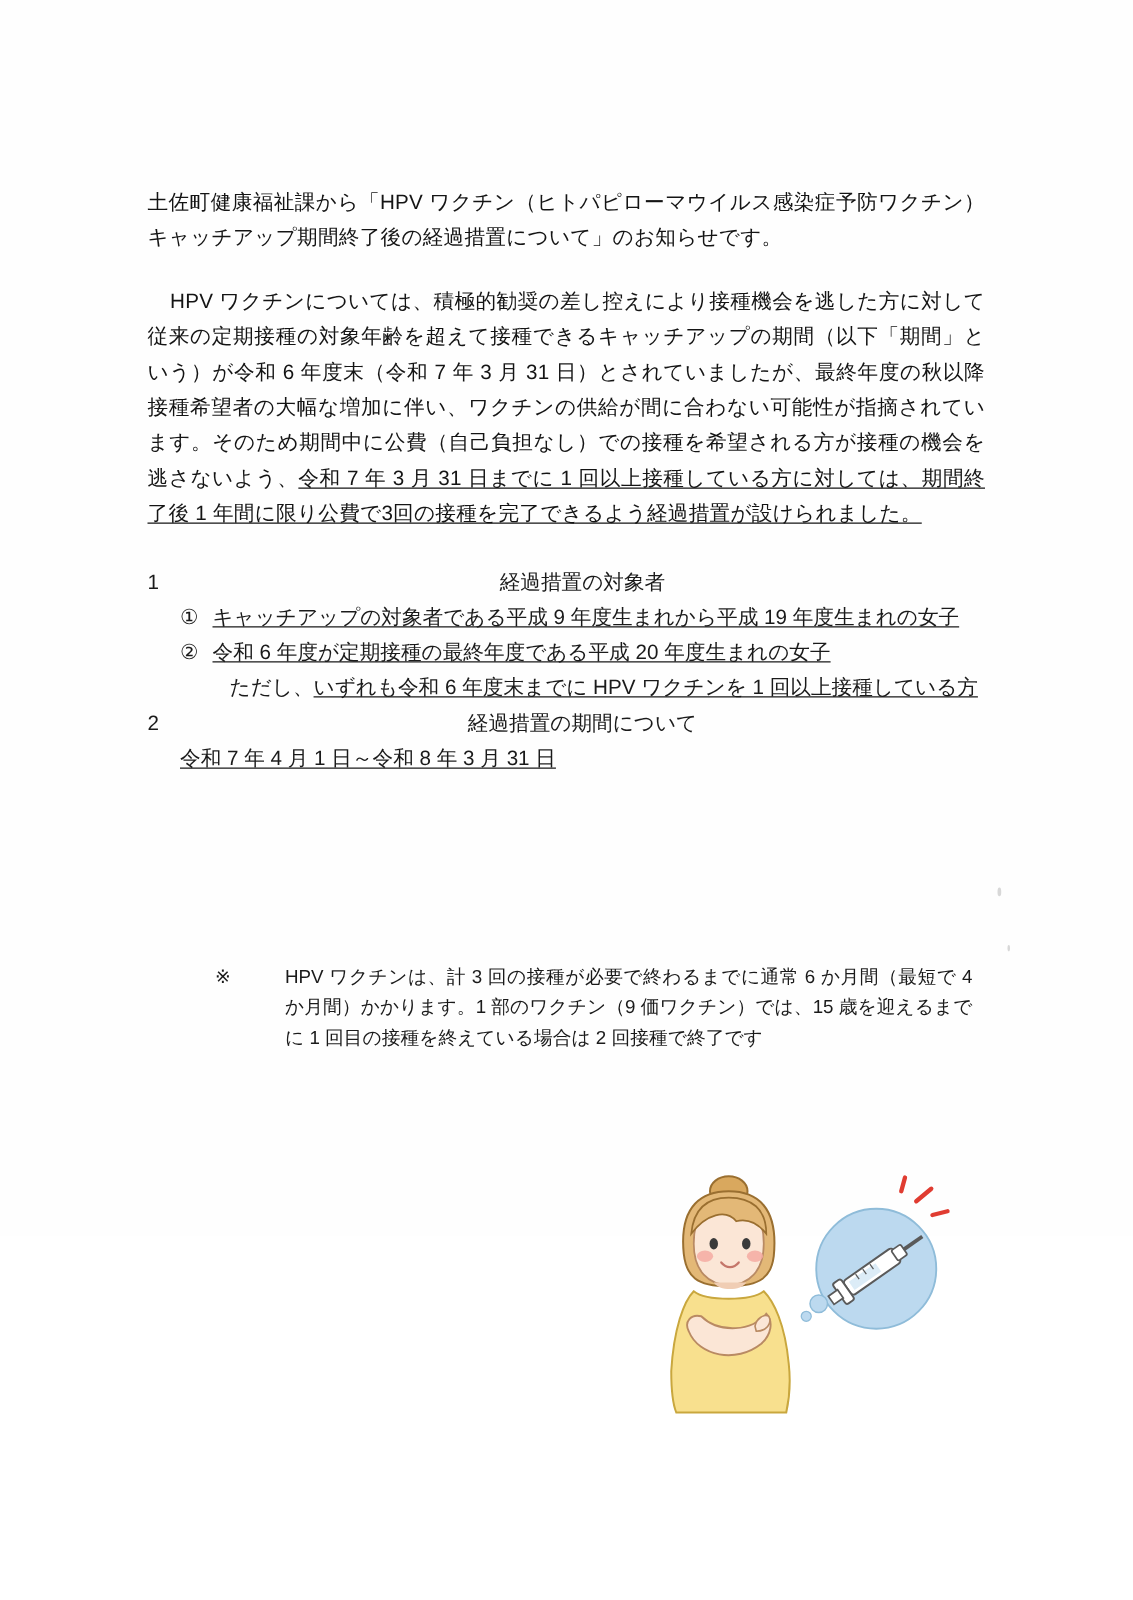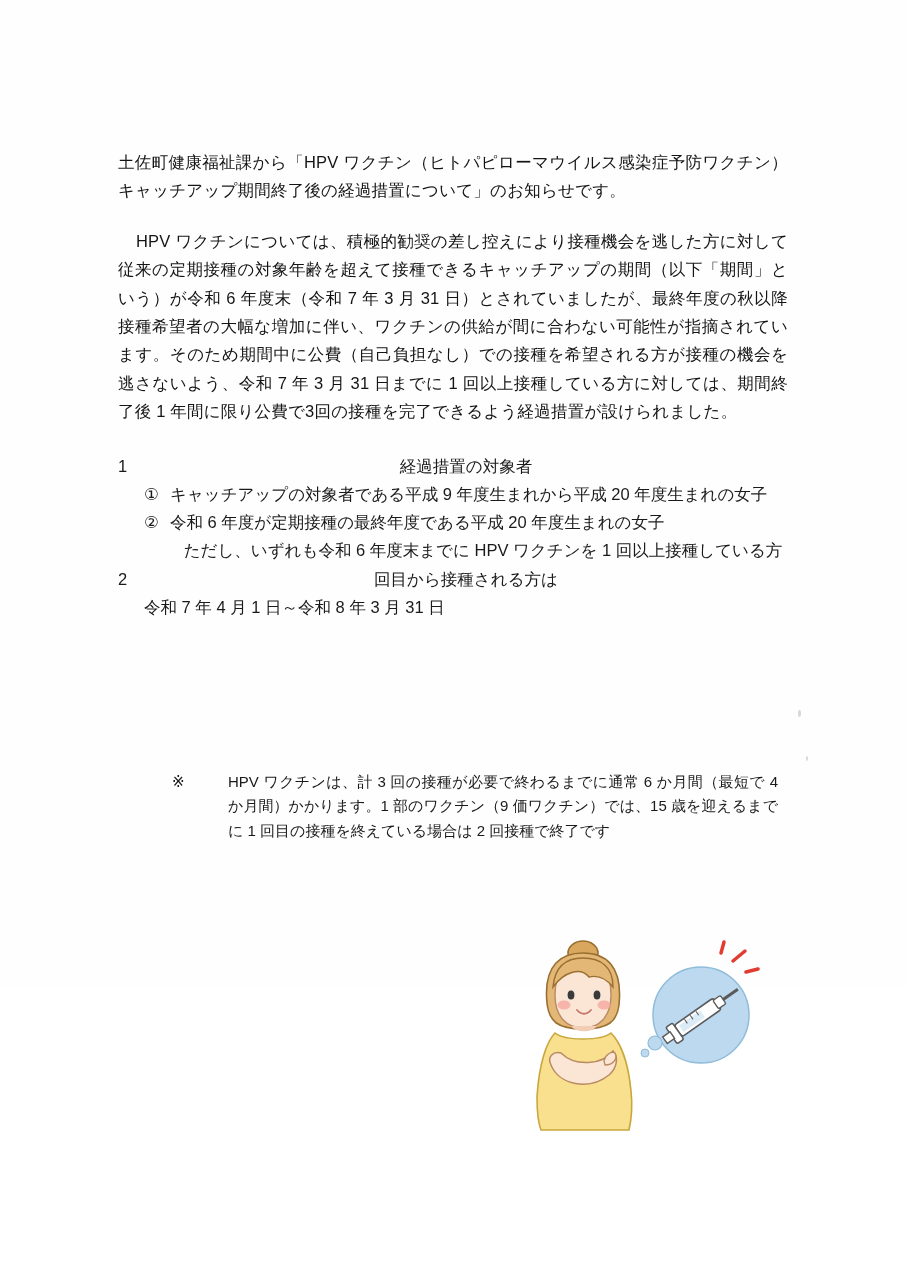--- a/index.html
+++ b/index.html
@@ -33,21 +33,21 @@
     line-height: 1.72;
     letter-spacing: 0.2px;
     margin: 0 0 2px 0;
     text-align: justify;
     color: #141414;
   }
   .lead {
     margin-bottom: 22px;
   }
   .indent-1 { text-indent: 18px; }
-  .u { text-underline-offset: 2px; }
+  .u { text-decoration: underline; text-underline-offset: 2px; }
 
   .list-section {
     margin-top: 28px;
     font-size: 16.5px;
     line-height: 1.68;
   }
   .list-row {
     display: flex;
     align-items: flex-start;
   }
@@ -122,33 +122,33 @@
 
     <div class="list-section">
 
       <div class="list-row">
         <div class="list-num">1</div>
         <div class="list-text">経過措置の対象者</div>
       </div>
 
       <div class="sub-row">
         <div class="sub-mark">①</div>
-        <div class="sub-text u">キャッチアップの対象者である平成 9 年度生まれから平成 20 年度生まれの女子</div>
+        <div class="sub-text u">キャッチアップの対象者である平成 9 年度生まれから平成 19 年度生まれの女子</div>
       </div>
 
       <div class="sub-row">
         <div class="sub-mark">②</div>
         <div class="sub-text u">令和 6 年度が定期接種の最終年度である平成 20 年度生まれの女子</div>
       </div>
 
       <div class="deep-row"><span>ただし、</span><span class="u">いずれも令和 6 年度末までに HPV ワクチンを 1 回以上接種している方</span></div>
 
       <div class="list-row" style="margin-top:2px;">
         <div class="list-num">2</div>
-        <div class="list-text">回目から接種される方は</div>
+        <div class="list-text">経過措置の期間について</div>
       </div>
 
       <div class="item-indent"><span class="u">令和 7 年 4 月 1 日～令和 8 年 3 月 31 日</span></div>
 
     </div>
   </div>
 
   <div class="note-section">
     <div class="note-mark">※</div>
     <div class="note-text">HPV ワクチンは、計 3 回の接種が必要で終わるまでに通常 6 か月間（最短で 4 か月間）かかります。1 部のワクチン（9 価ワクチン）では、15 歳を迎えるまでに 1 回目の接種を終えている場合は 2 回接種で終了です</div>

